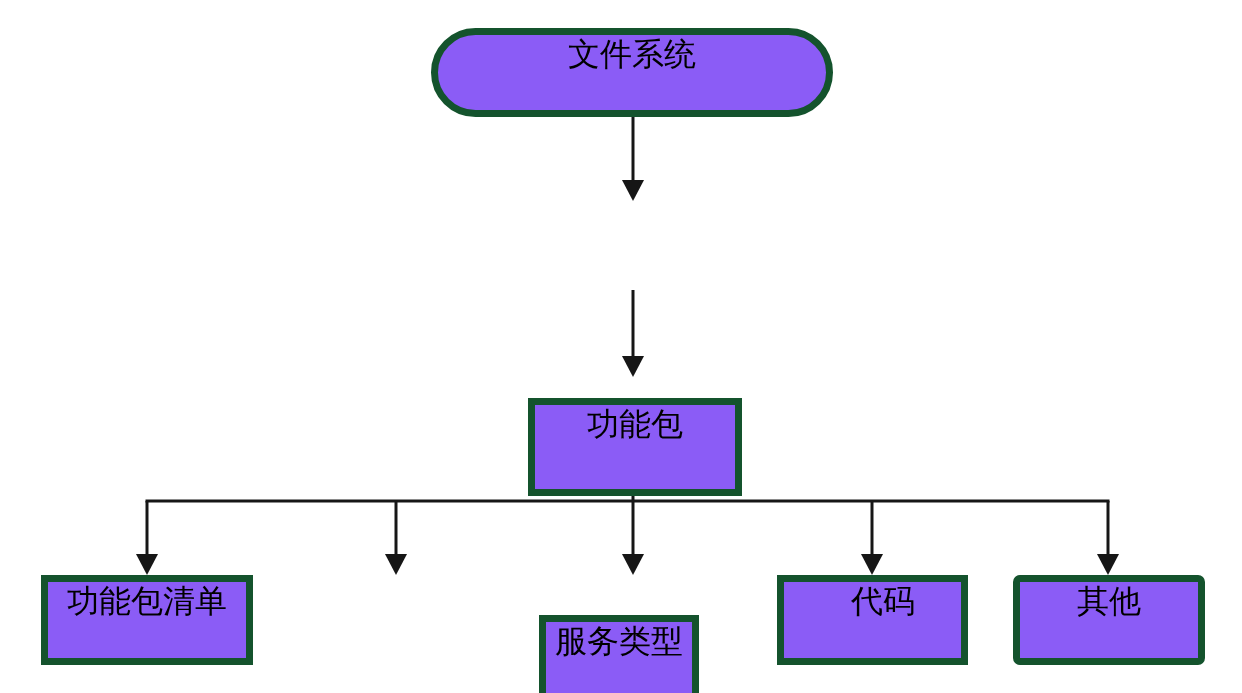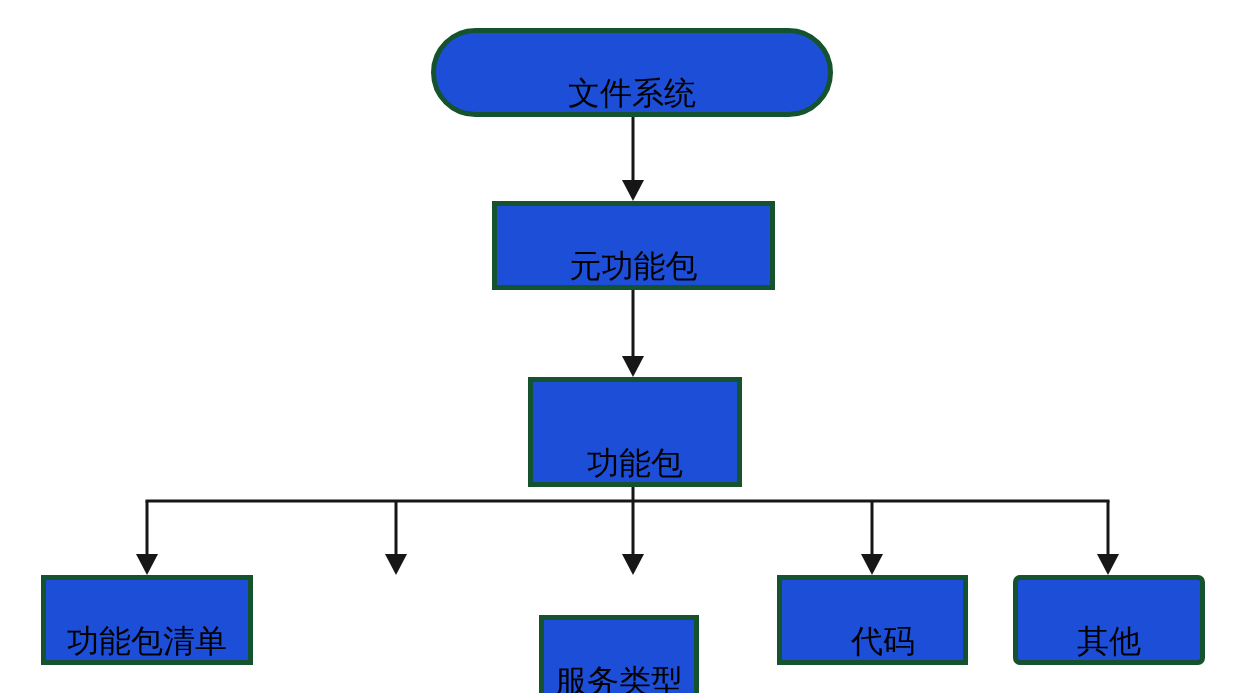--- a/index.html
+++ b/index.html
@@ -18,40 +18,40 @@
   #edges-svg {
     position: absolute;
     left: 0;
     top: 0;
     width: 1242px;
     height: 693px;
   }
   .node {
     position: absolute;
     box-sizing: border-box;
-    background: #1d4ed8;
-    border: 5px solid #14532d;
+    background: #8b5cf6;
+    border: 7px solid #14532d;
     display: flex;
-    align-items: flex-end;
+    align-items: flex-start;
     justify-content: center;
   }
   .node .label {
     color: #000000;
     font-size: 32px;
     line-height: 1.2;
     white-space: nowrap;
     text-align: center;
   }
   .stadium {
     border-radius: 45px;
   }
   
   #node-file-system      { left: 431px;  top: 28px;  width: 402px; height: 89px; }
   #node-meta-package     { left: 492px;  top: 201px; width: 283px; height: 89px; }
-  #node-package          { left: 528px;  top: 377px; width: 214px; height: 110px; }
+  #node-package          { left: 528px;  top: 398px; width: 214px; height: 98px; }
   #node-package-manifest { left: 41px;   top: 575px; width: 212px; height: 90px; }
   #node-message-type     { left: 302px;  top: 575px; width: 186px; height: 90px; }
   #node-service-type     { left: 539px;  top: 575px; width: 160px; height: 90px; margin-top: 40px; }
   #node-code             { left: 777px;  top: 575px; width: 191px; height: 90px; padding-left: 21px; }
   #node-other            { left: 1013px; top: 575px; width: 192px; height: 90px; border-radius: 7px; }
 
   .edge-line {
     stroke: #161616;
     stroke-width: 3;
     fill: none;
@@ -89,23 +89,20 @@
     <polygon class="arrowhead" points="872,575 861,554 883,554"></polygon>
 
     <line class="edge-line" x1="1108" y1="501" x2="1108" y2="557"></line>
     <polygon class="arrowhead" points="1108,575 1097,554 1119,554"></polygon>
   </svg>
 
   <div class="node stadium" id="node-file-system">
     <span class="label">文件系统</span>
   </div>
 
-  <div class="node" id="node-meta-package">
-    <span class="label">元功能包</span>
-  </div>
 
   <div class="node" id="node-package">
     <span class="label">功能包</span>
   </div>
 
   <div class="node" id="node-package-manifest">
     <span class="label">功能包清单</span>
   </div>
 
 

